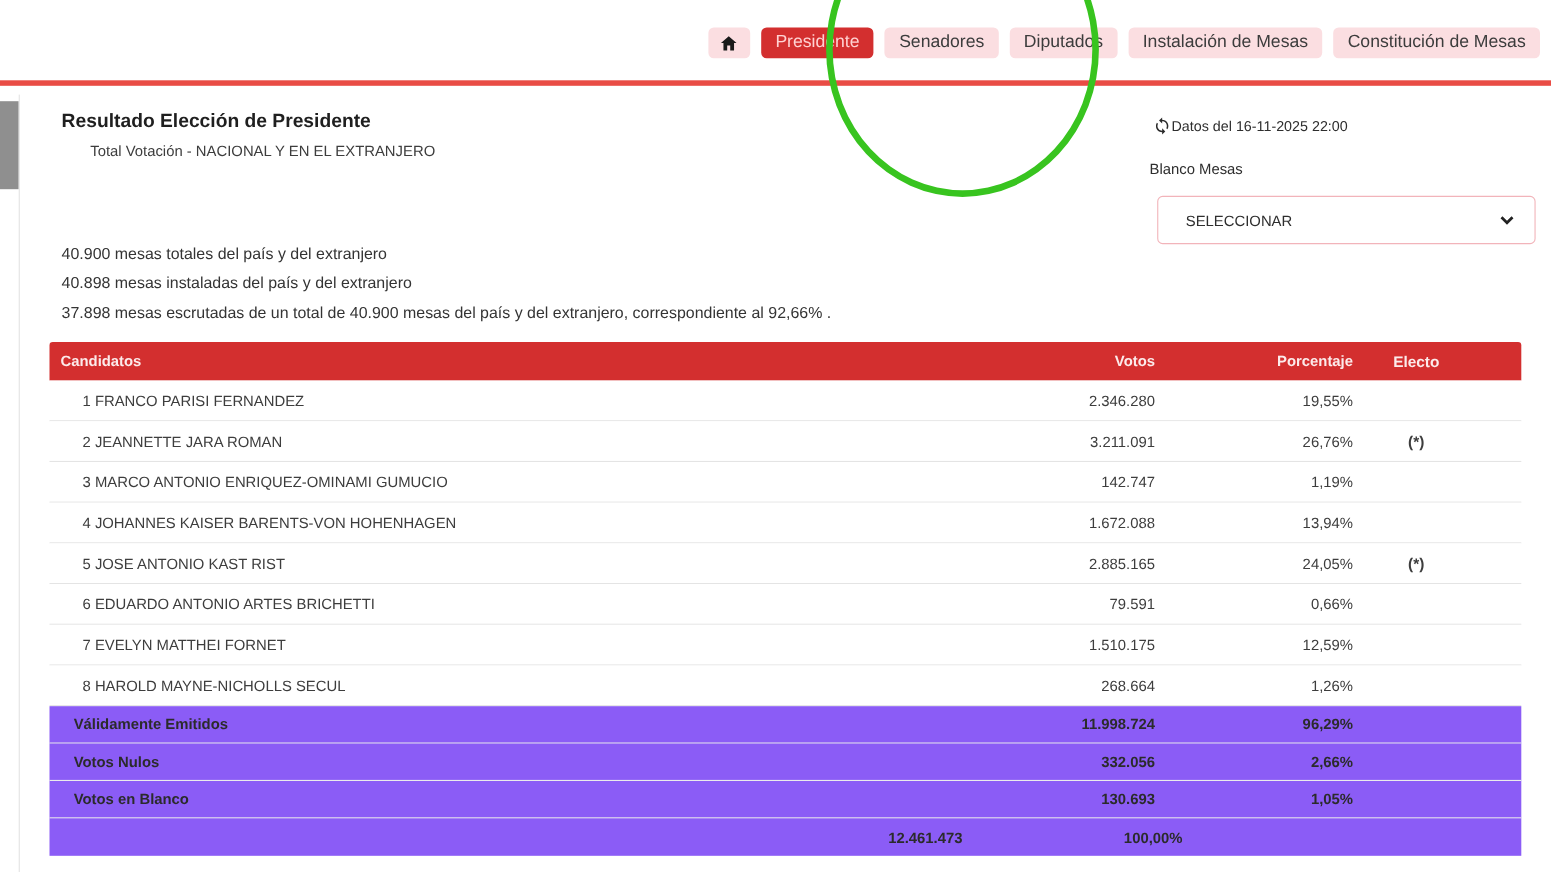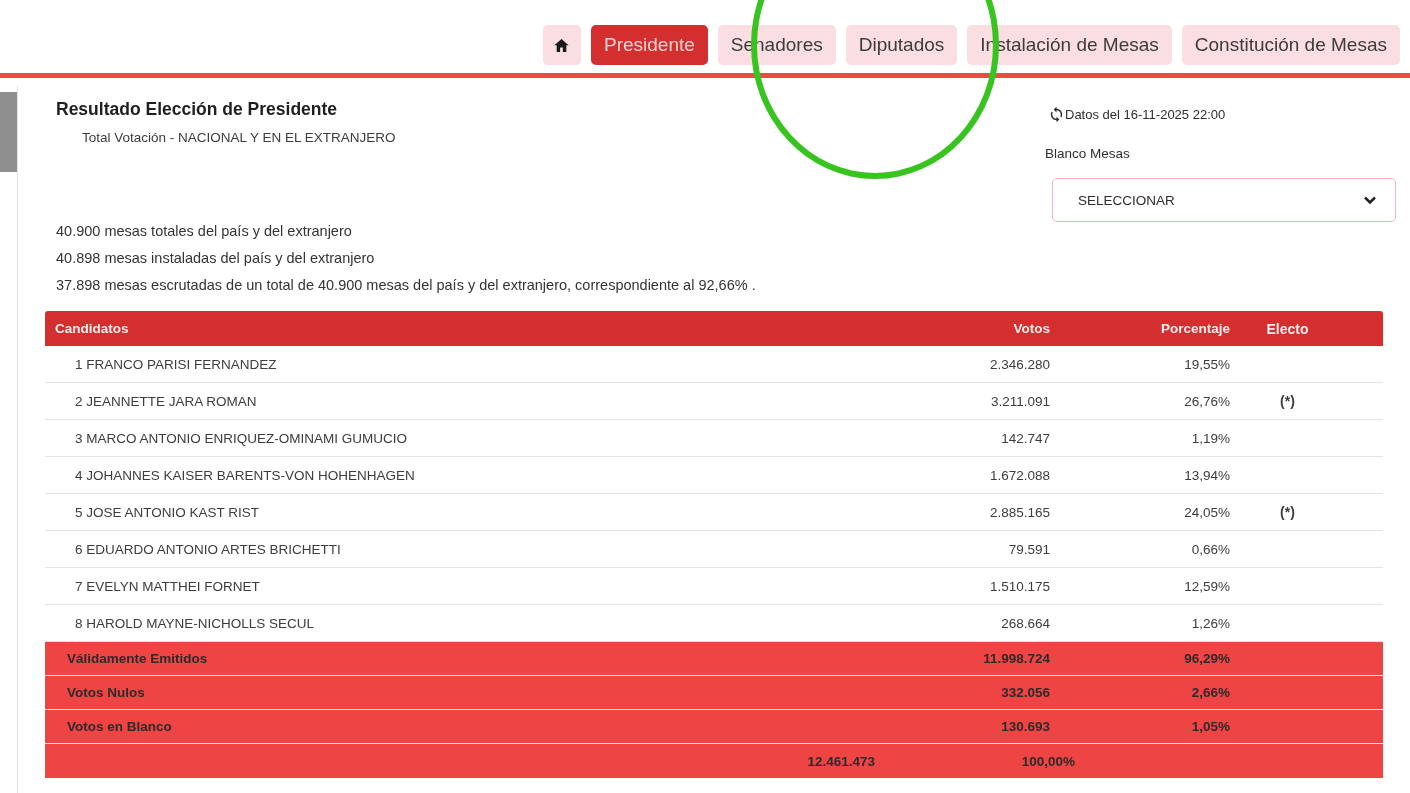--- a/index.html
+++ b/index.html
@@ -1,22 +1,22 @@
 <!DOCTYPE html>
 <html><head>
 <meta charset="utf-8">
 <style>
   * { margin:0; padding:0; box-sizing:border-box; }
   body { font-family:"Liberation Sans", sans-serif; background:#ffffff; }
   .screen { position:relative; width:1410px; height:793px; background:#fff; overflow:hidden; }
 
   
   .nav-tabs { position:absolute; top:25px; right:10px; display:flex; gap:10px; z-index:5; }
-  .tab { height:40px; display:flex; align-items:center; justify-content:center;
-         padding:0 13px; border-radius:5px; font-size:19px; color:#3c3c3c;
+  .tab { height:28px; display:flex; align-items:center; justify-content:center;
+         padding:0 13px; border-radius:5px; font-size:16px; color:#3c3c3c;
          background:#fbdee1; cursor:pointer; white-space:nowrap; }
   .tab.home { width:38px; padding:0; }
   .tab.active { background:#d32f2f; color:#ffd2d2; }
   .home-svg { width:17px; height:17px; fill:#1a1a1a; }
 
   .red-divider { position:absolute; top:73px; left:0; width:1410px; height:5px; background:#e94c45; }
 
   
   .green-circle { position:absolute; left:751px; top:-89px; width:248px; height:268px;
                   border:6px solid #38c41f; border-radius:50%; z-index:40; pointer-events:none; }
@@ -41,21 +41,21 @@
   .chev-svg { width:14px; height:14px; margin-right:18px; stroke:#222; stroke-width:2.5; fill:none; }
 
   
   .stats { position:absolute; left:56px; top:218px; font-size:14.5px; color:#343434; line-height:27px; }
 
   
   .results-table { position:absolute; left:45px; top:311px; width:1338px; font-size:13.5px; }
   .trow { display:grid; grid-template-columns:1fr 175px 155px 153px; align-items:center; }
   .thead { height:35px; background:#d32f2f; color:#fcebeb; font-weight:bold; border-radius:3px 3px 0 0; }
   .candidate { height:37px; border-bottom:1px solid #e4e4e4; color:#3d3d3d; background:#fff; }
-  .summary { height:34px; background:#ef4444; font-weight:bold; color:#2b2b2b;
+  .summary { height:34px; background:#8b5cf6; font-weight:bold; color:#2b2b2b;
              border-bottom:1px solid #eaeaec; }
   .summary:last-child { border-bottom:none; }
   .h-name { padding-left:10px; }
   .c-name { padding-left:30px; }
   .s-name { padding-left:22px; }
   .cell-votes { text-align:right; padding-right:25px; }
   .cell-pct { text-align:right; }
   .cell-electo { text-align:center; padding-right:38px; font-weight:600; font-size:14px; }
 </style>
 </head>

